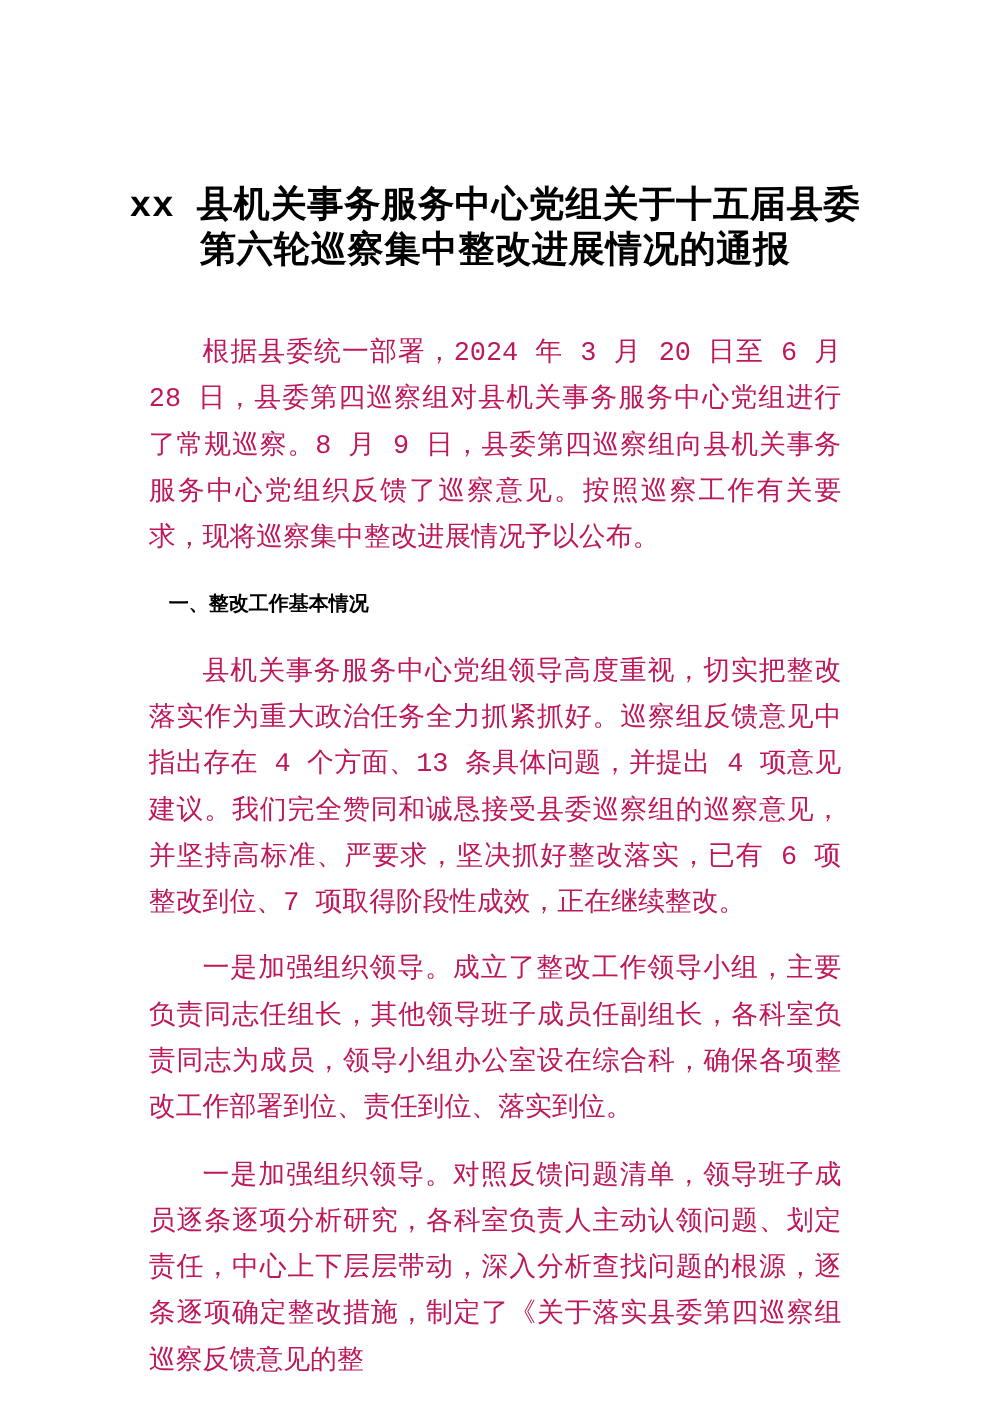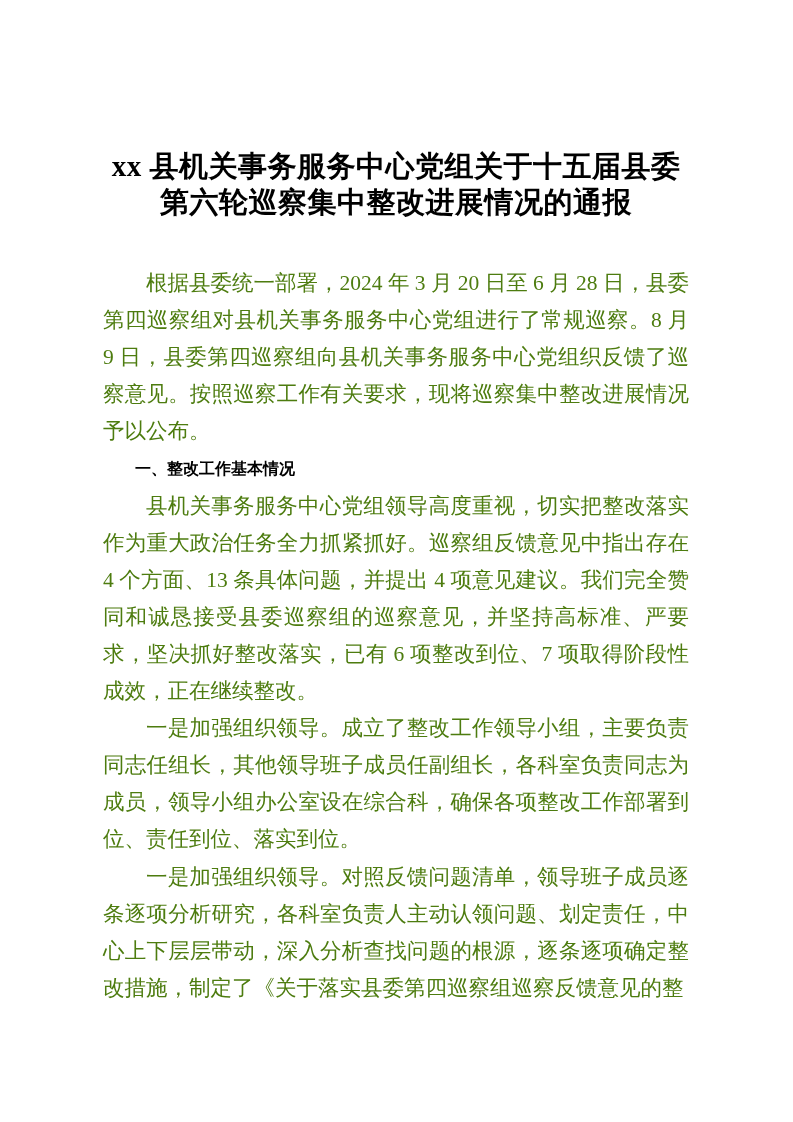--- a/index.html
+++ b/index.html
@@ -8,42 +8,42 @@
     background: #ffffff;
   }
   .page {
     position: relative;
     width: 793px;
     height: 1122px;
     background: #ffffff;
     box-sizing: border-box;
     padding: 148px 104px 0 103px;
     overflow: hidden;
-    font-family: Liberation Serif, serif;
+    font-family: Liberation Mono, monospace;
     color: #1e1e1e;
   }
   .doc-title {
     margin: 0;
     font-size: 29px;
     line-height: 36px;
     font-weight: 700;
     text-align: center;
     color: #000000;
     letter-spacing: 0.5px;
   }
   .doc-body {
     margin-top: 45px;
   }
   .body-para {
-    margin: 0;
+    margin: 16px;
     font-size: 21.5px;
     line-height: 37.1px;
     text-align: justify;
     text-indent: 2em;
-    color: #4d7c0f;
+    color: #be185d;
   }
   .section-heading {
     margin: 0;
     font-size: 16px;
     line-height: 37.1px;
     font-weight: 700;
     text-indent: 2em;
     text-align: left;
     color: #000000;
   }

